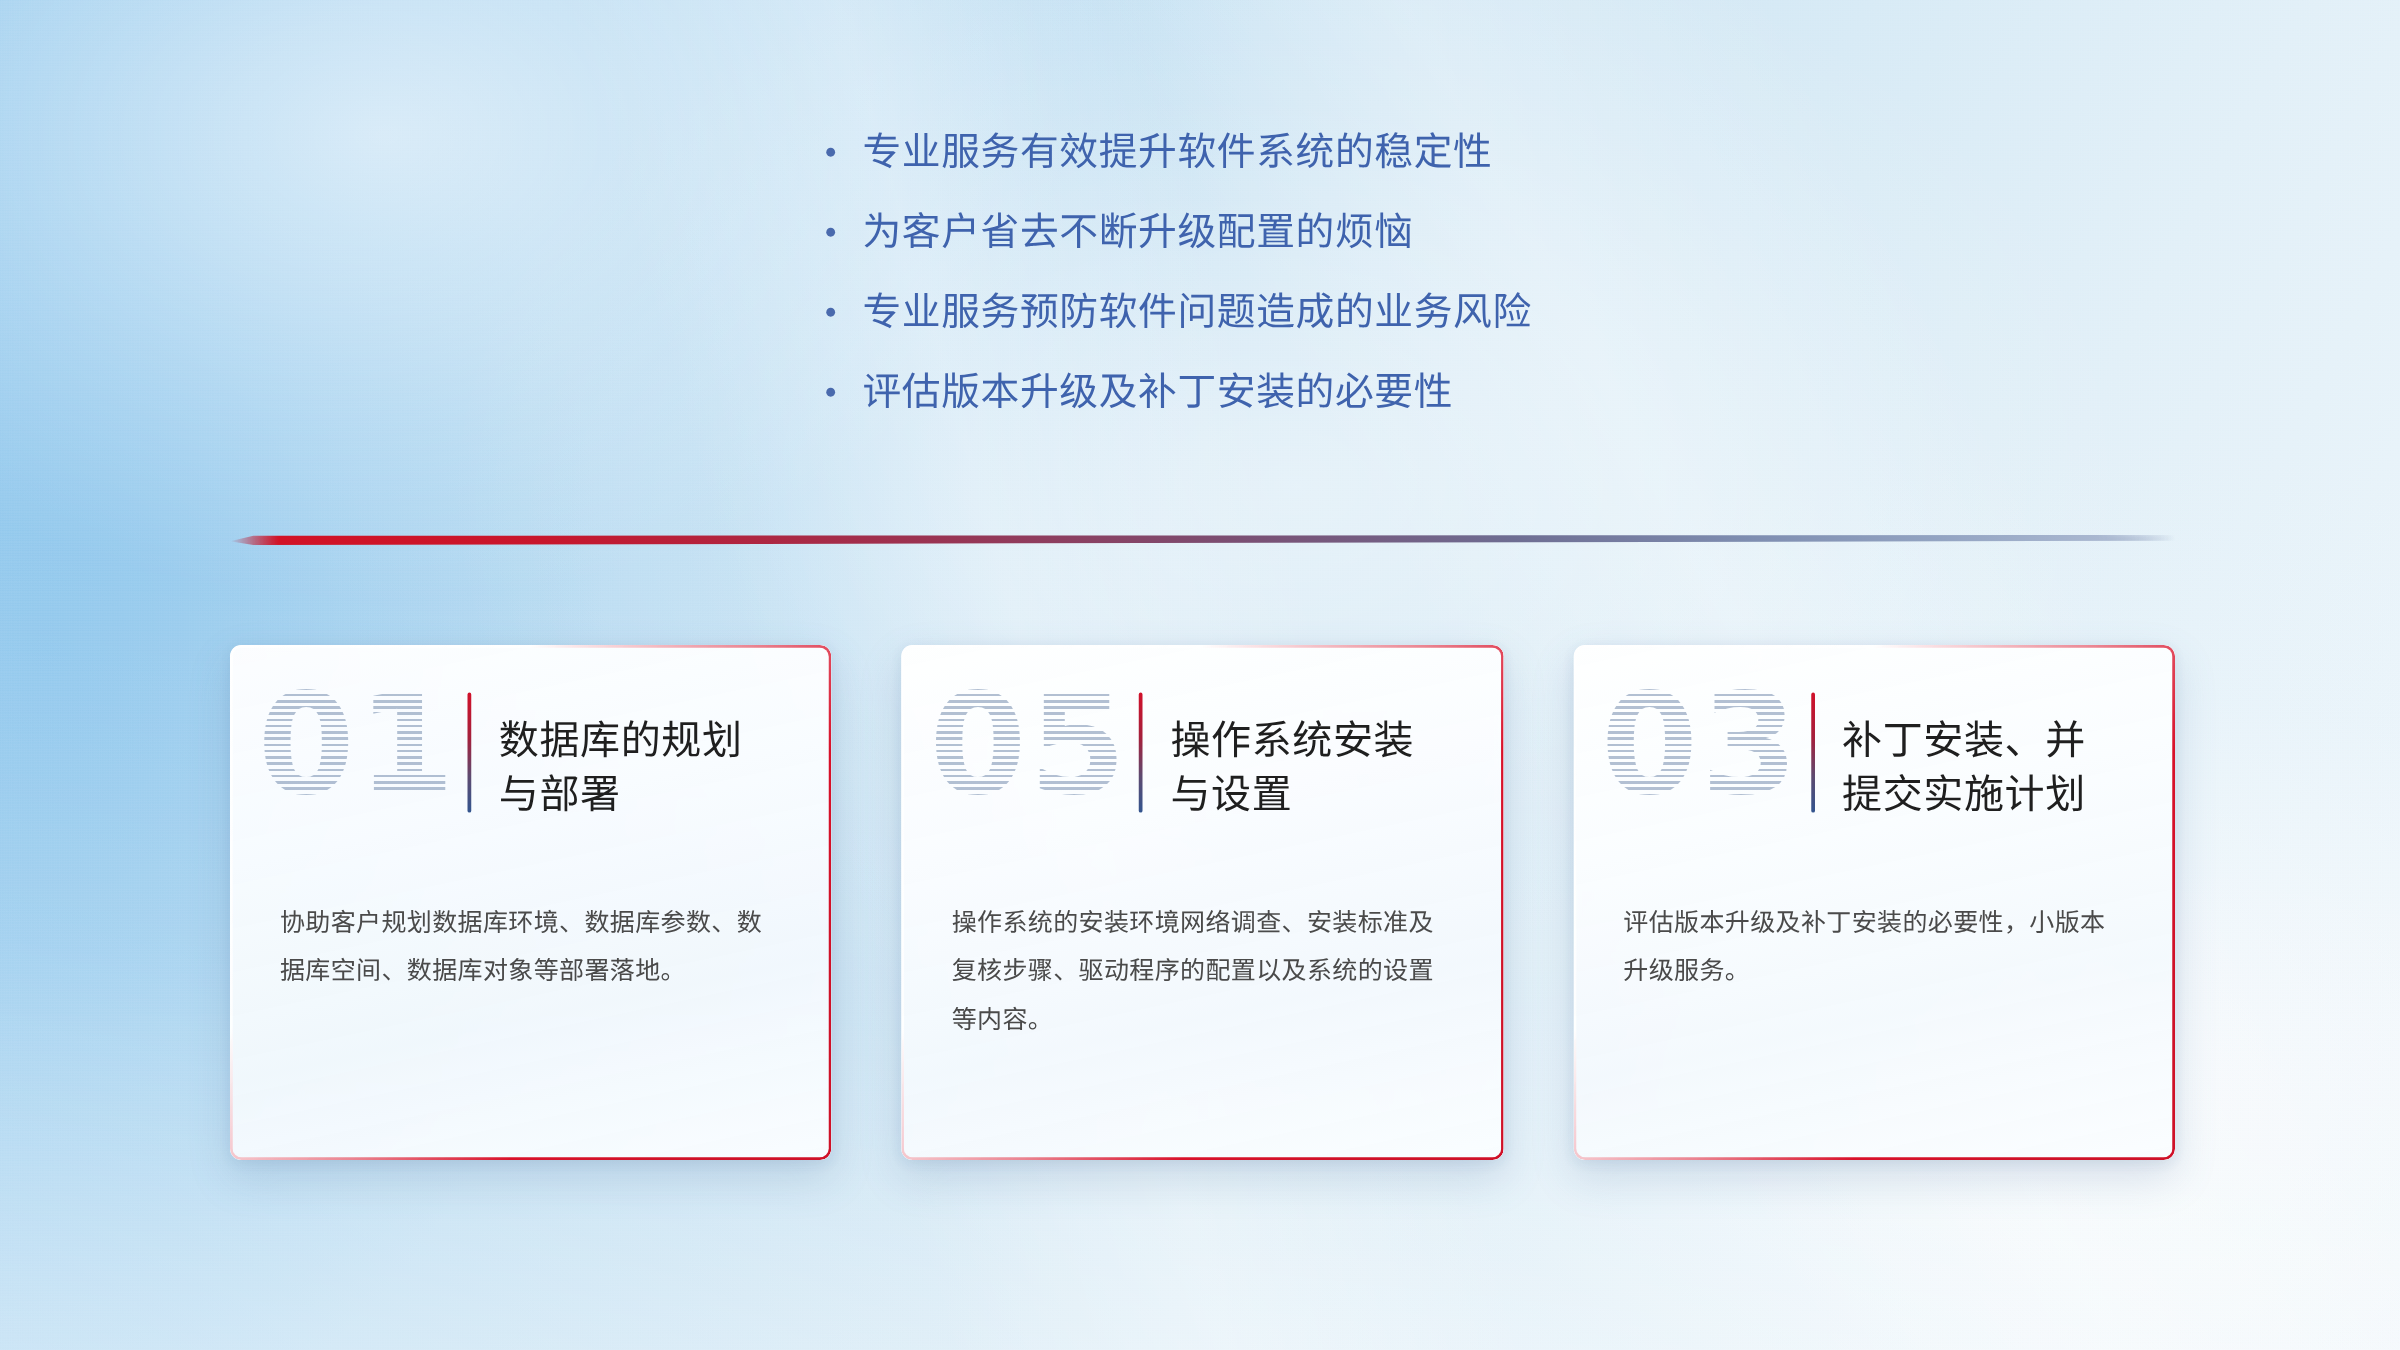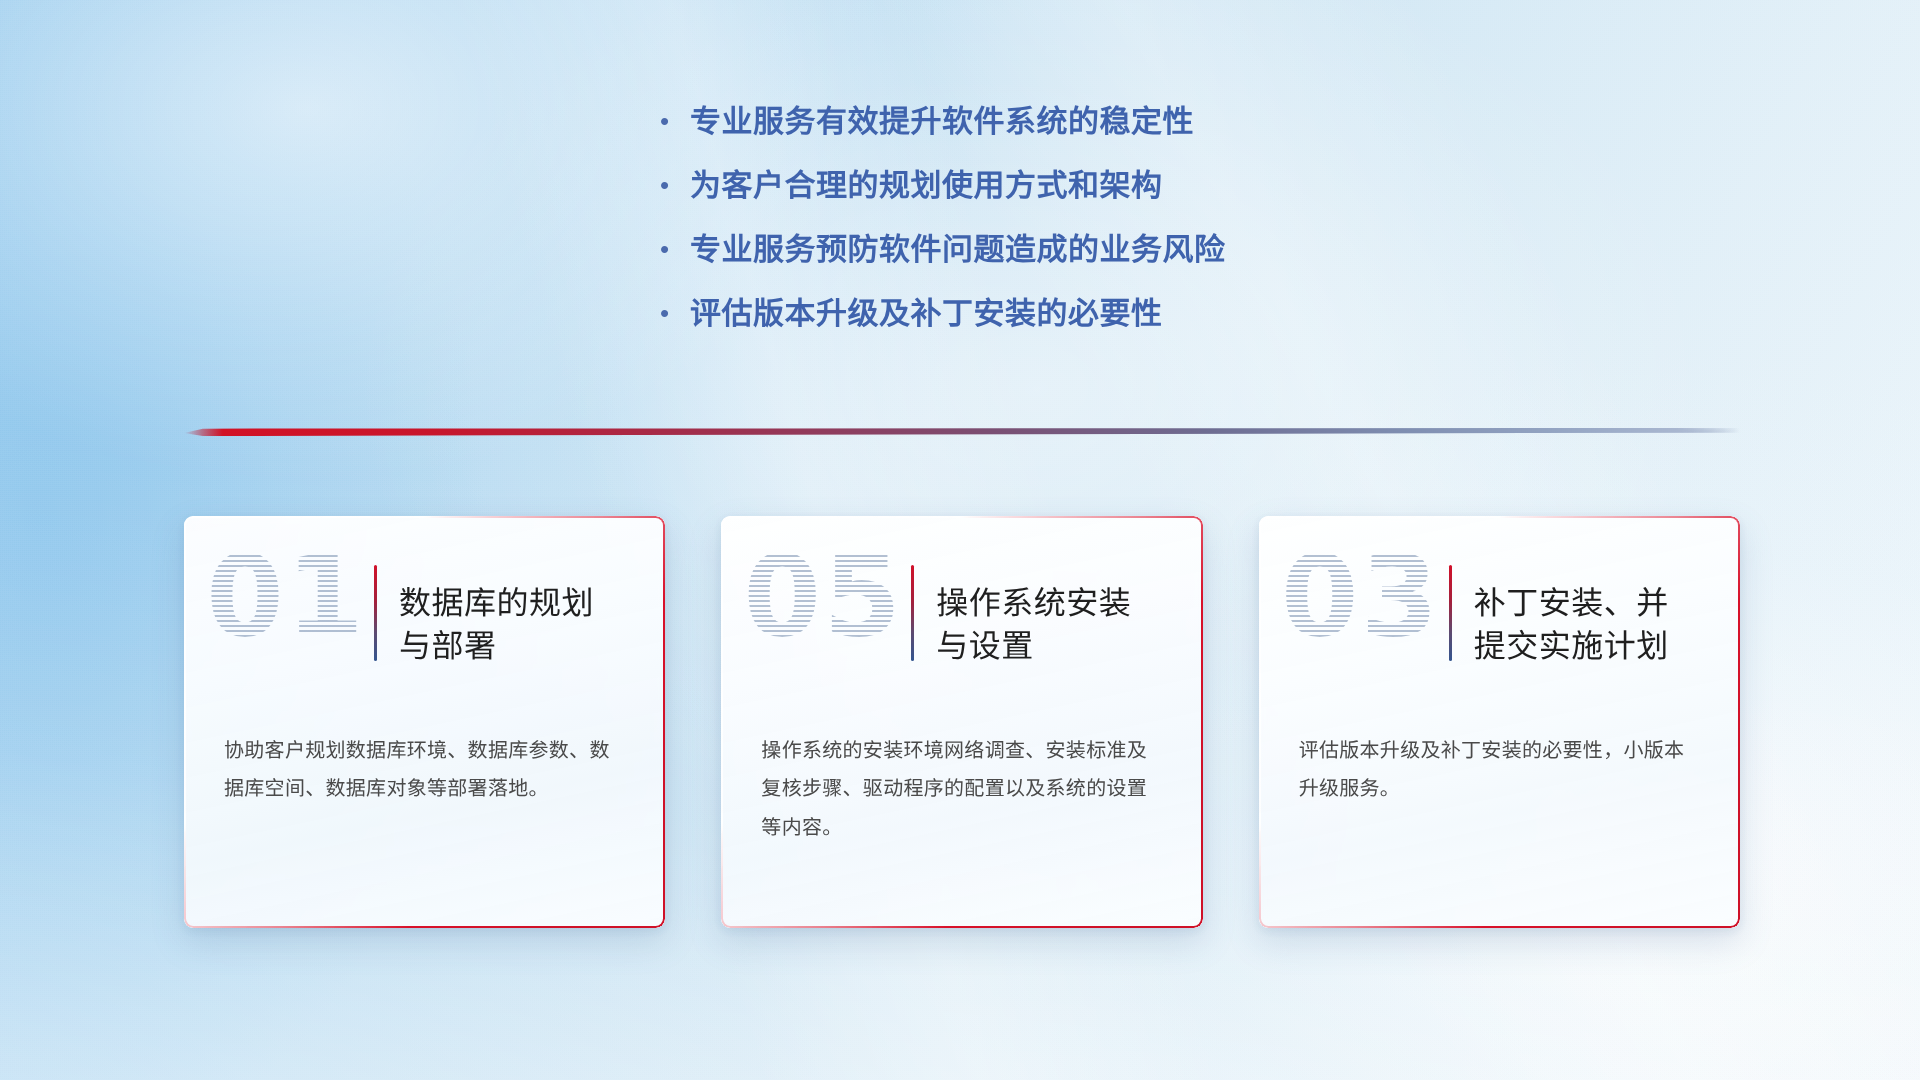--- a/index.html
+++ b/index.html
@@ -97,21 +97,21 @@
     color:#4a6aad;
     font-size:26px;
     line-height:1;
     text-align:left;
     transform:translateY(-2px);
   }
   .bullet-text {
     font-size:31px;
     letter-spacing:.5px;
     color:#3f63ad;
-    font-weight:700;
+    font-weight:400;
     white-space:nowrap;
   }
 
   
   .divider-wrap {
     position:absolute;
     left:184px; top:428px;
     width:1556px; height:14px;
   }
   .divider {
@@ -171,21 +171,21 @@
       #cf1128 100%);
     -webkit-mask:linear-gradient(#000 0 0) content-box, linear-gradient(#000 0 0);
     -webkit-mask-composite:xor;
     mask:linear-gradient(#000 0 0) content-box, linear-gradient(#000 0 0);
     mask-composite:exclude;
     pointer-events:none;
   }
   .card-inner {
     position:relative;
     height:100%;
-    padding:45px 40px 32px 40px;
+    padding:34px 40px 32px 40px;
     z-index:2;
   }
 
   
   .card-num {
     position:absolute;
     left:22px; top:24px;
     font-size:112px;
     font-weight:700;
     line-height:1;
@@ -253,21 +253,21 @@
 
   <div class="bullets">
 
     <div class="bullet-row">
       <span class="bullet-dot">•</span>
       <span class="bullet-text">专业服务有效提升软件系统的稳定性</span>
     </div>
 
     <div class="bullet-row">
       <span class="bullet-dot">•</span>
-      <span class="bullet-text">为客户合理的规划使用方式和架构</span>
+      <span class="bullet-text">为客户省去不断升级配置的烦恼</span>
     </div>
 
     <div class="bullet-row">
       <span class="bullet-dot">•</span>
       <span class="bullet-text">专业服务预防软件问题造成的业务风险</span>
     </div>
 
     <div class="bullet-row">
       <span class="bullet-dot">•</span>
       <span class="bullet-text">评估版本升级及补丁安装的必要性</span>

